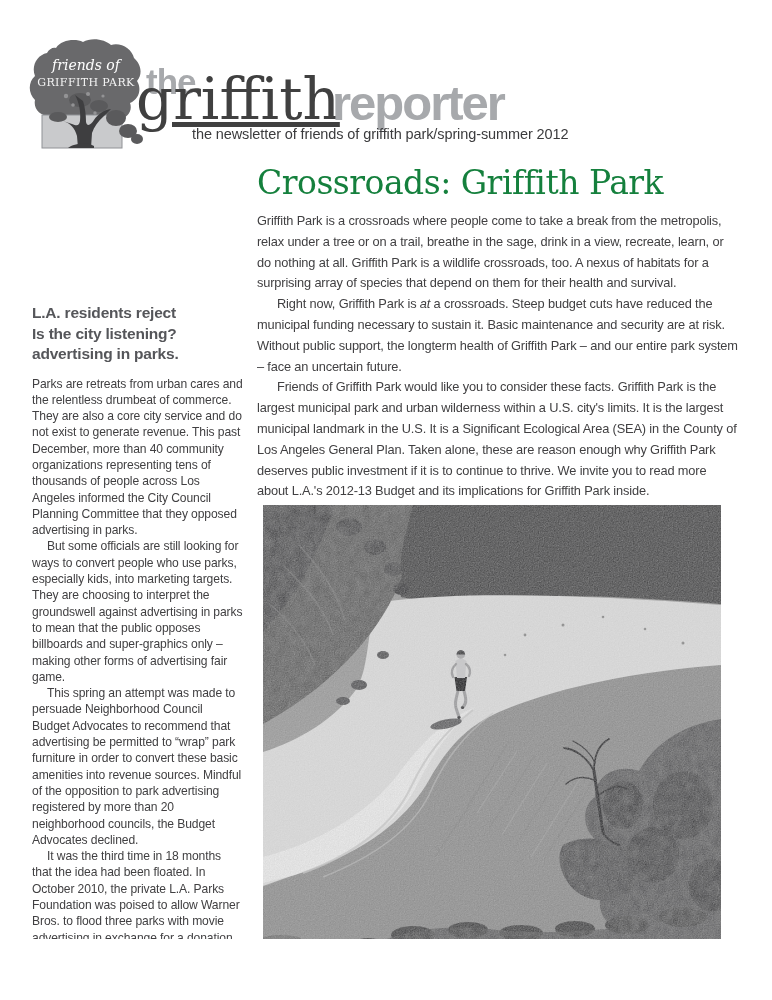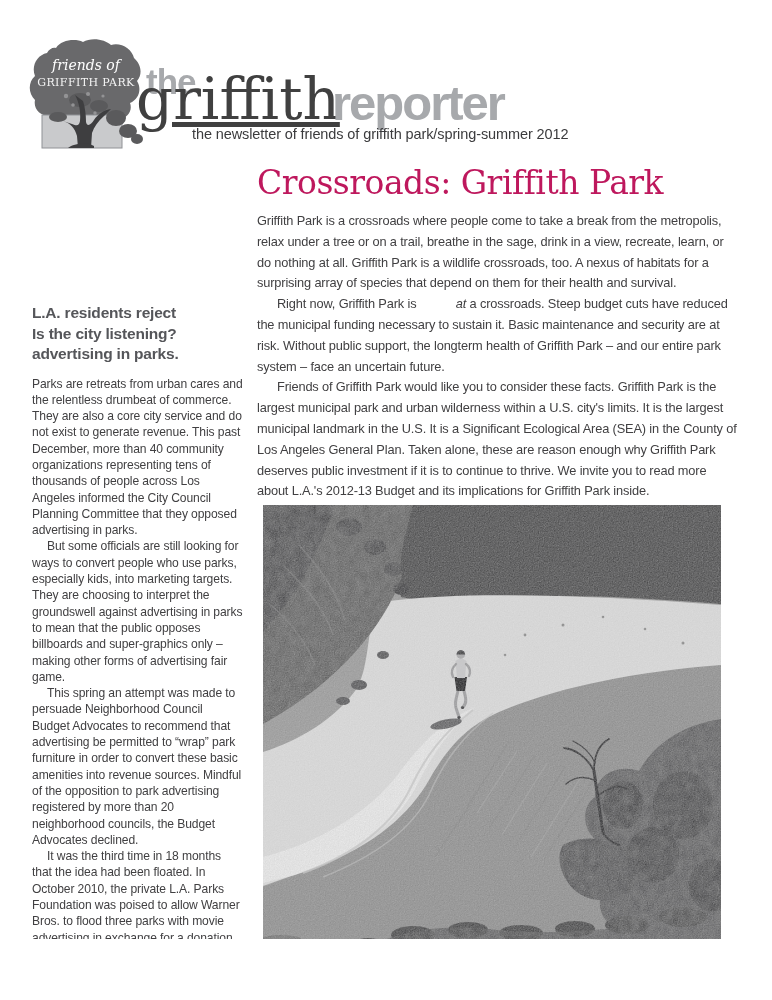--- a/index.html
+++ b/index.html
@@ -19,24 +19,24 @@
 
   
   .sidebar{position:absolute;left:32px;top:303px;width:211px;}
   .sb-h{margin:0 0 11px 0;font:bold 15.5px/20.5px "Liberation Sans",sans-serif;
         color:#55565a;letter-spacing:-0.2px;}
   .sb-p{margin:0;font:12.1px/16.3px "Liberation Sans",sans-serif;color:#414042;letter-spacing:-0.1px;}
   .sb-p.indent{text-indent:15px;}
 
   
   .article{position:absolute;left:257px;top:163px;width:482px;}
-  .a-h1{margin:0 0 8px 0;font:400 33px/40px "DejaVu Serif",serif;color:#be185d;letter-spacing:-0.5px;}
+  .a-h1{margin:0 0 8px 0;font:400 33px/40px "DejaVu Serif",serif;color:#15803d;letter-spacing:-0.5px;}
   .a-p{margin:0;font:12.8px/20.8px "Liberation Sans",sans-serif;color:#414042;letter-spacing:-0.15px;}
   .a-p.indent{text-indent:20px;}
-  .a-p i{font-style:italic;margin-left:36px;}
+  .a-p i{font-style:italic;}
 
   
   .photo{position:absolute;left:263px;top:505px;width:458px;height:453px;display:block;}
 </style>
 </head>
 <body>
 
 <div class="page">
 
   <header>

